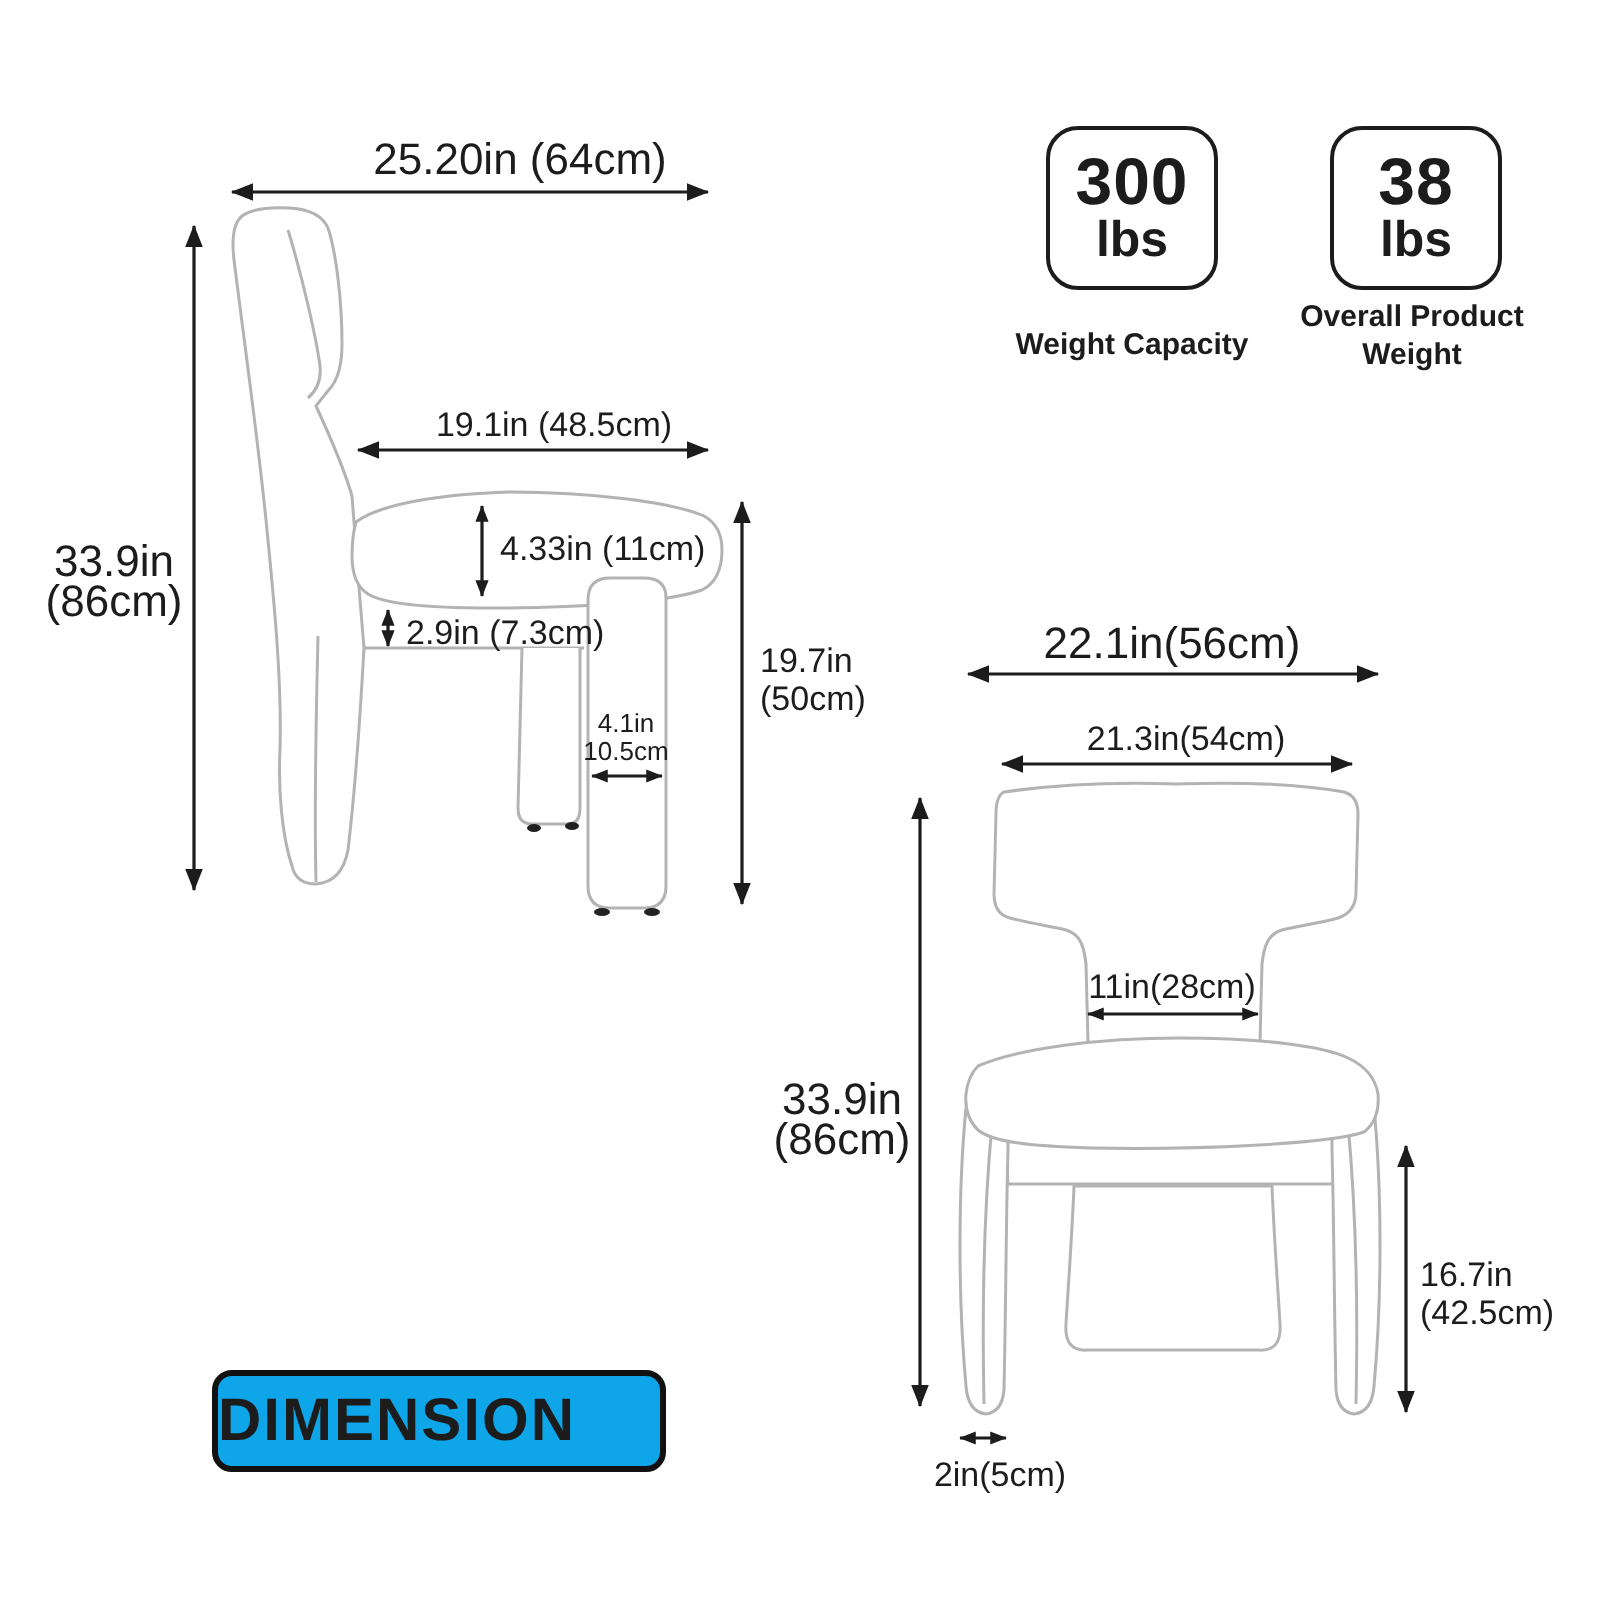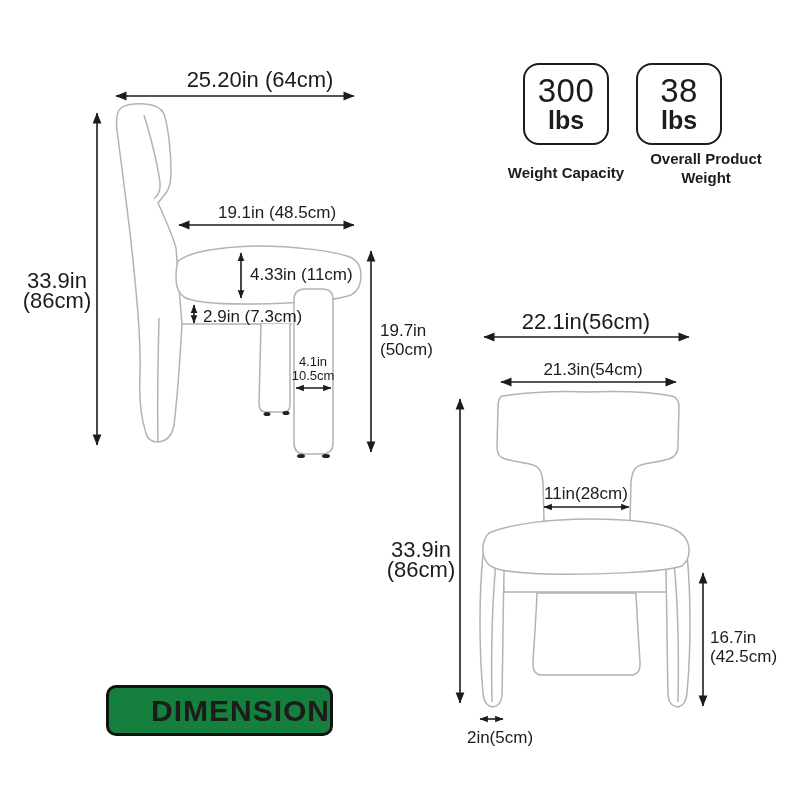--- a/index.html
+++ b/index.html
@@ -9,28 +9,28 @@
   }
   .art{position:absolute;left:0;top:0;}
   svg text{font-family:"Liberation Sans", sans-serif;fill:#1c1c1c;}
   .dim-lg{font-size:22px;}
   .dim-md{font-size:17px;}
   .dim-sm{font-size:13px;}
   .spec-badge{
     position:absolute;width:82px;height:78px;border:2px solid #1c1c1c;border-radius:16px;
     display:flex;flex-direction:column;align-items:center;justify-content:center;background:#fff;
   }
-  .spec-value{font-size:33px;font-weight:normal;line-height:0.95;letter-spacing:0.5px;}
+  .spec-value{font-size:33px;font-weight:bold;line-height:0.95;letter-spacing:0.5px;}
   .spec-unit{font-size:25px;font-weight:bold;line-height:1.05;}
   .spec-label{
     position:absolute;font-size:15px;font-weight:bold;text-align:center;line-height:1.25;
   }
   .dim-badge{
-    position:absolute;left:106px;top:685px;width:221px;height:45px;background:#15803d;
-    border:3px solid #111;border-radius:10px;display:flex;align-items:center;justify-content:flex-end;
+    position:absolute;left:106px;top:685px;width:221px;height:45px;background:#0ea5e9;
+    border:3px solid #111;border-radius:10px;display:flex;align-items:center;justify-content:flex-start;
   }
   .dim-badge span{font-size:30px;font-weight:bold;letter-spacing:1px;}
 </style>
 </head>
 <body>
 
 <div class="canvas">
 
   <svg class="art" width="800" height="800" viewBox="0 0 800 800">
     <defs>
@@ -189,21 +189,21 @@
       <text class="dim-md" x="500" y="743" text-anchor="middle">2in(5cm)</text>
     </g>
   </svg>
 
   <div class="spec-badge" style="left:523px;top:63px;">
     <div class="spec-value">300</div>
     <div class="spec-unit">lbs</div>
   </div>
   <div class="spec-label" style="left:494px;top:164px;width:144px;">Weight Capacity</div>
 
-  <div class="spec-badge" style="left:636px;top:63px;">
+  <div class="spec-badge" style="left:665px;top:63px;">
     <div class="spec-value">38</div>
     <div class="spec-unit">lbs</div>
   </div>
   <div class="spec-label" style="left:636px;top:150px;width:140px;">
     <div>Overall Product</div>
     <div>Weight</div>
   </div>
 
   <div class="dim-badge">
     <span>DIMENSION</span>

